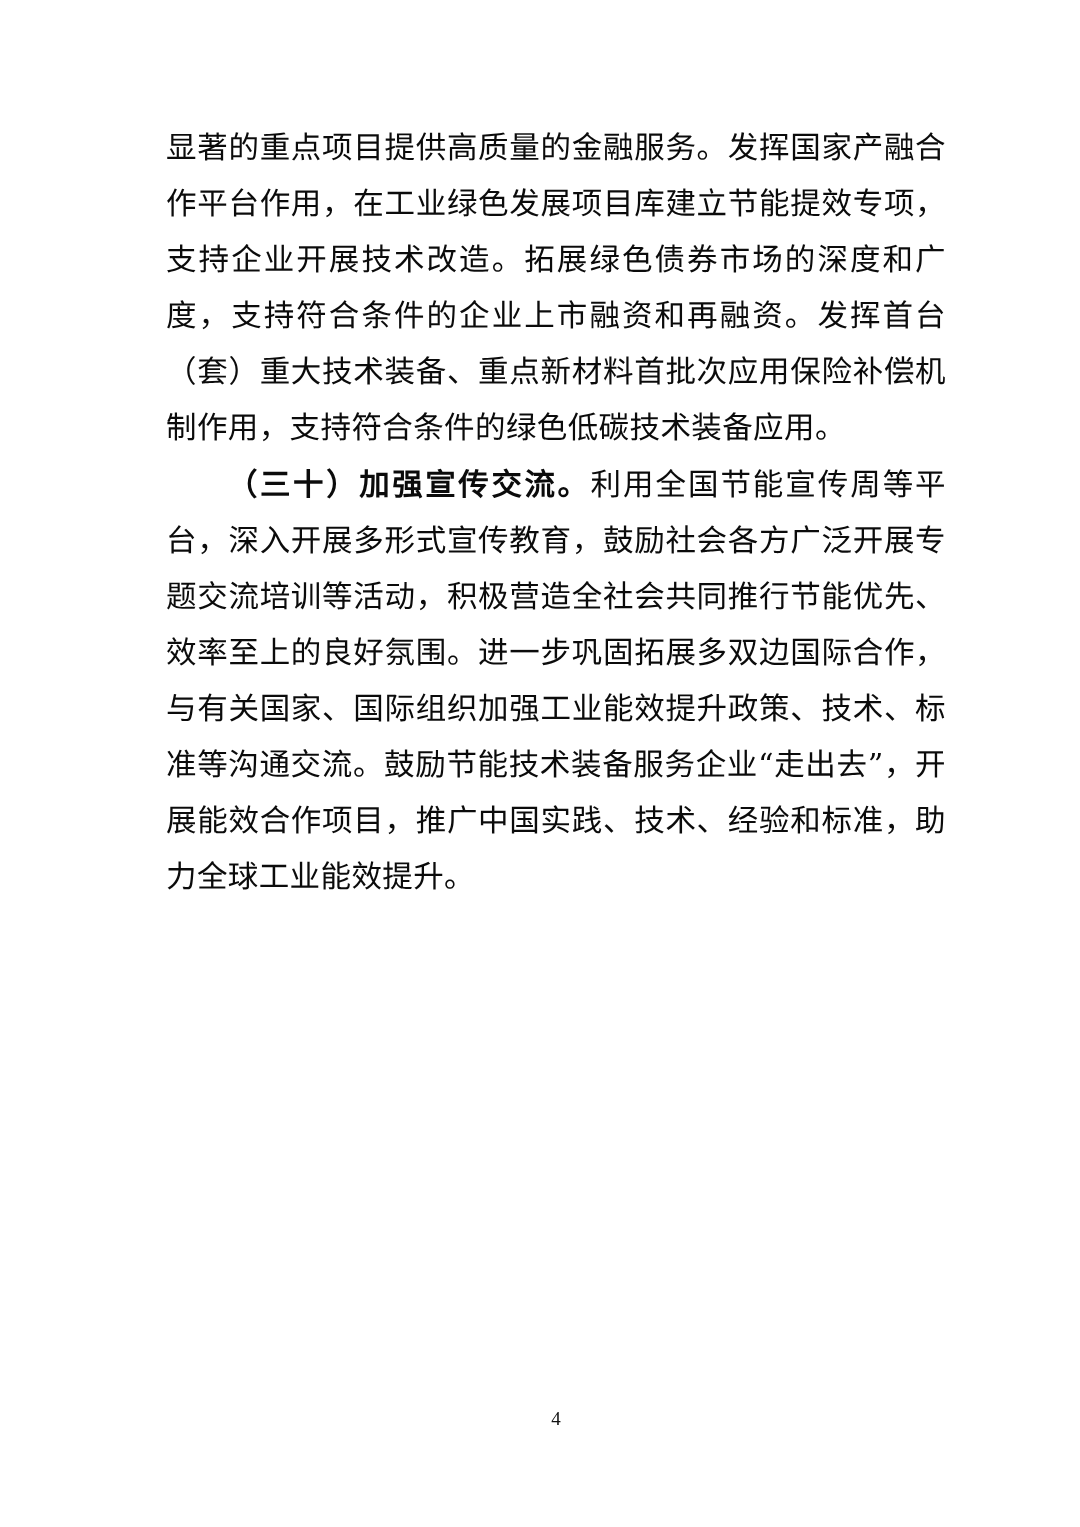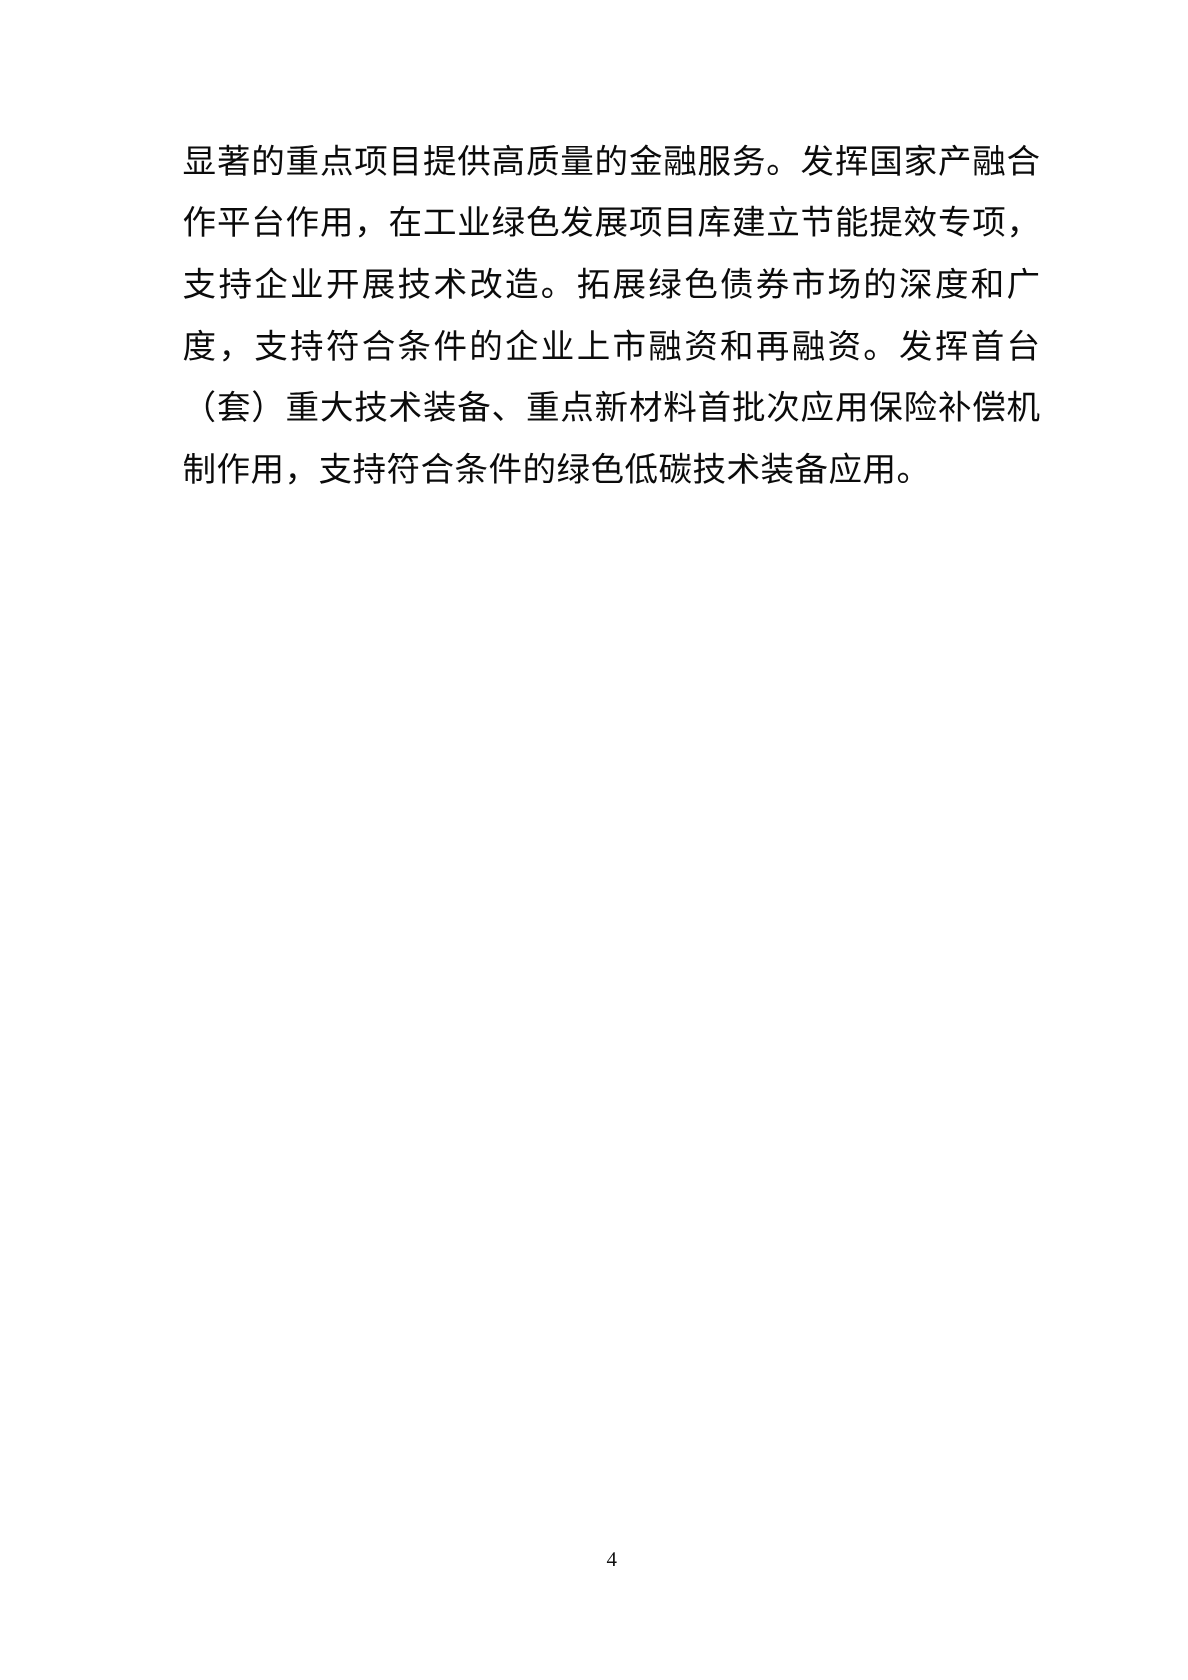--- a/index.html
+++ b/index.html
@@ -61,18 +61,21 @@
 <body>
 
 <div class="page">
 
   <div class="content">
 
     <p class="para">
       <span>显著的重点项目提供高质量的金融服务。发挥国家产融合作平台作用，在工业绿色发展项目库建立节能提效专项，支持企业开展技术改造。拓展绿色债券市场的深度和广度，支持符合条件的企业上市融资和再融资。发挥首台（套）重大技术装备、重点新材料首批次应用保险补偿机制作用，支持符合条件的绿色低碳技术装备应用。</span>
     </p>
 
+    <p class="para indent">
+      <span class="lead">（三十）加强宣传交流。</span><span>利用全国节能宣传周等平台，深入开展多形式宣传教育，鼓励社会各方广泛开展专题交流培训等活动，积极营造全社会共同推行节能优先、效率至上的良好氛围。进一步巩固拓展多双边国际合作，与有关国家、国际组织加强工业能效提升政策、技术、标准等沟通交流。鼓励节能技术装备服务企业“走出去”，开展能效合作项目，推广中国实践、技术、经验和标准，助力全球工业能效提升。</span>
+    </p>
 
   </div>
 
   <div class="page-number">4</div>
 
 </div>
 
 </body></html>

